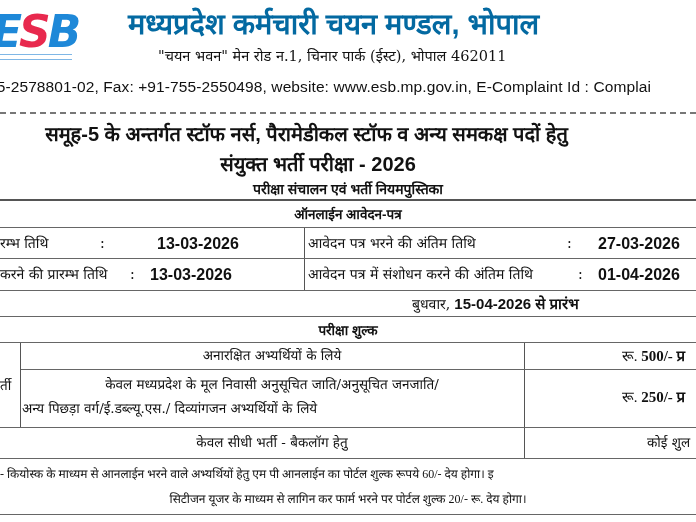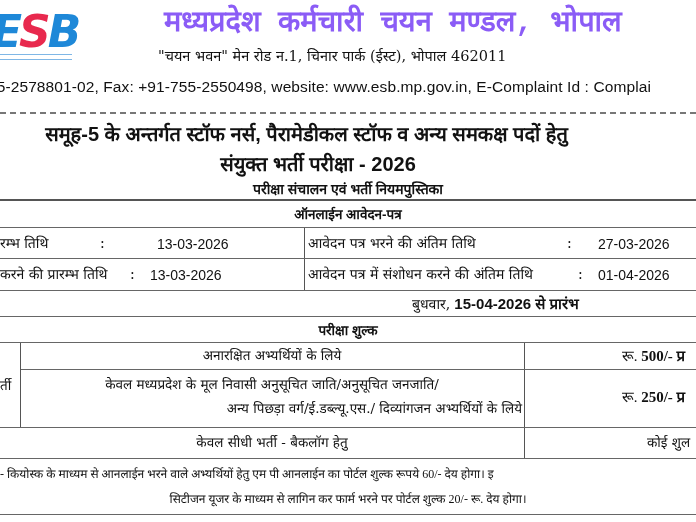--- a/index.html
+++ b/index.html
@@ -7,33 +7,33 @@
     width:696px; height:522px; overflow:hidden; background:#ffffff;
     position:relative; color:#111; font-family:"DejaVu Serif", serif;
   }
   .abs { position:absolute; white-space:nowrap; }
   .logo { left:-8px; top:8px; width:86px; height:52px; }
   .logo .letters { position:absolute; left:0; top:0; font-family:"DejaVu Sans", sans-serif; font-weight:bold; font-style:italic; font-size:44px; line-height:48px; letter-spacing:-3px; }
   .logo .e { color:#1e88d8; }
   .logo .s { color:#e8294e; }
   .logo .b { color:#1e88d8; }
   .logo .tag { position:absolute; left:6px; top:46px; width:74px; height:4px; border-top:1px solid #7fb7e6; border-bottom:1px solid #7fb7e6; }
-  .org-title { left:128px; top:4px; font-size:29px; font-weight:bold; line-height:40px; color:#8b5cf6; font-family:Liberation Mono, monospace;margin-left:36px; }
+  .org-title { left:128px; top:4px; font-size:29px; font-weight:bold; line-height:40px; color:#0369a1; font-family:Liberation Sans, sans-serif; }
   .address { left:158px; top:46px; font-size:14.5px; line-height:20px; font-family:"DejaVu Serif", serif; }
   .contact { left:-12px; top:77px; font-size:15.5px; line-height:20px; font-family:"Liberation Sans", sans-serif; letter-spacing:0.1px; }
   .dash-sep { left:0; top:112px; width:696px; border-top:2px dashed #777; }
   .exam-title { left:0; width:613px; text-align:center; top:120px; font-size:20px; font-weight:bold; line-height:28px; font-family:"Liberation Sans", sans-serif; }
   .exam-sub { left:0; width:636px; text-align:center; top:150px; font-size:20px; font-weight:bold; line-height:28px; font-family:"Liberation Sans", sans-serif; }
   .booklet { left:0; width:696px; text-align:center; top:180px; font-size:14px; font-weight:bold; line-height:18px; font-family:"Liberation Sans", sans-serif; }
   .hr { position:absolute; left:0; width:696px; border-top:2px solid #555; }
   .hr.thin { border-top:1.5px solid #666; }
   .vr { position:absolute; border-left:1.5px solid #555; }
   .section-head { left:0; width:696px; text-align:center; font-size:13.5px; font-weight:bold; line-height:18px; font-family:"Liberation Sans", sans-serif; }
   .cell-label { font-size:14px; line-height:20px; font-family:"DejaVu Serif", serif; }
-  .cell-date { font-size:14px; font-weight:normal; line-height:20px; font-family:"Liberation Sans", sans-serif; }
+  .cell-date { font-size:16px; font-weight:bold; line-height:20px; font-family:"Liberation Sans", sans-serif; }
   .fee-row-text { font-size:13.5px; line-height:20px; font-family:"DejaVu Serif", serif; }
   .fee-amt { font-size:15px; line-height:20px; font-family:Liberation Serif, serif; }
   .fee-amt b { font-weight:bold; }
   .note { font-size:12px; line-height:20px; font-family:Liberation Serif, serif; }
 </style>
 </head>
 <body>
 
 <div class="abs logo">
   <div class="letters">
@@ -88,21 +88,21 @@
 <div class="abs fee-row-text" style="left:0; top:375px;">र्ती</div>
 
 <div class="abs fee-row-text" style="left:22px; width:500px; text-align:center; top:345px;">अनारक्षित अभ्यर्थियों के लिये</div>
 <div class="abs fee-amt" style="left:622px; top:346px;">
   <span>रू.</span><b> 500/- प्र</b>
 </div>
 
 <div class="hr thin" style="top:369px; left:21px; width:675px;"></div>
 
 <div class="abs fee-row-text" style="left:22px; width:500px; text-align:center; top:374px;">केवल मध्यप्रदेश के मूल निवासी अनुसूचित जाति/अनुसूचित जनजाति/</div>
-<div class="abs fee-row-text" style="left:22px; width:500px; text-align:right; top:398px;">अन्य पिछड़ा वर्ग/ई.डब्ल्यू.एस./ दिव्यांगजन अभ्यर्थियों के लिये</div>
+<div class="abs fee-row-text" style="left:22px; width:500px; text-align:left; top:398px;">अन्य पिछड़ा वर्ग/ई.डब्ल्यू.एस./ दिव्यांगजन अभ्यर्थियों के लिये</div>
 <div class="abs fee-amt" style="left:622px; top:387px;">
   <span>रू.</span><b> 250/- प्र</b>
 </div>
 
 <div class="hr thin" style="top:427px;"></div>
 
 <div class="abs fee-row-text" style="left:22px; width:500px; text-align:center; top:432px;">केवल सीधी भर्ती - बैकलॉग हेतु</div>
 <div class="abs fee-row-text" style="left:647px; top:432px;">कोई शुल</div>
 
 <div class="hr thin" style="top:458px;"></div>

